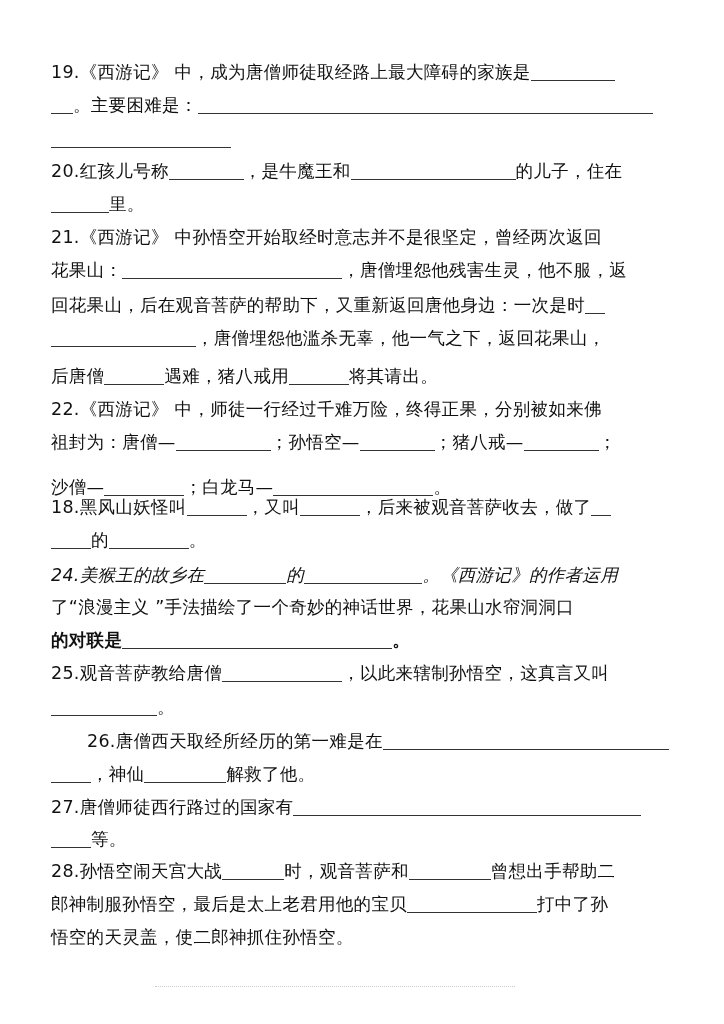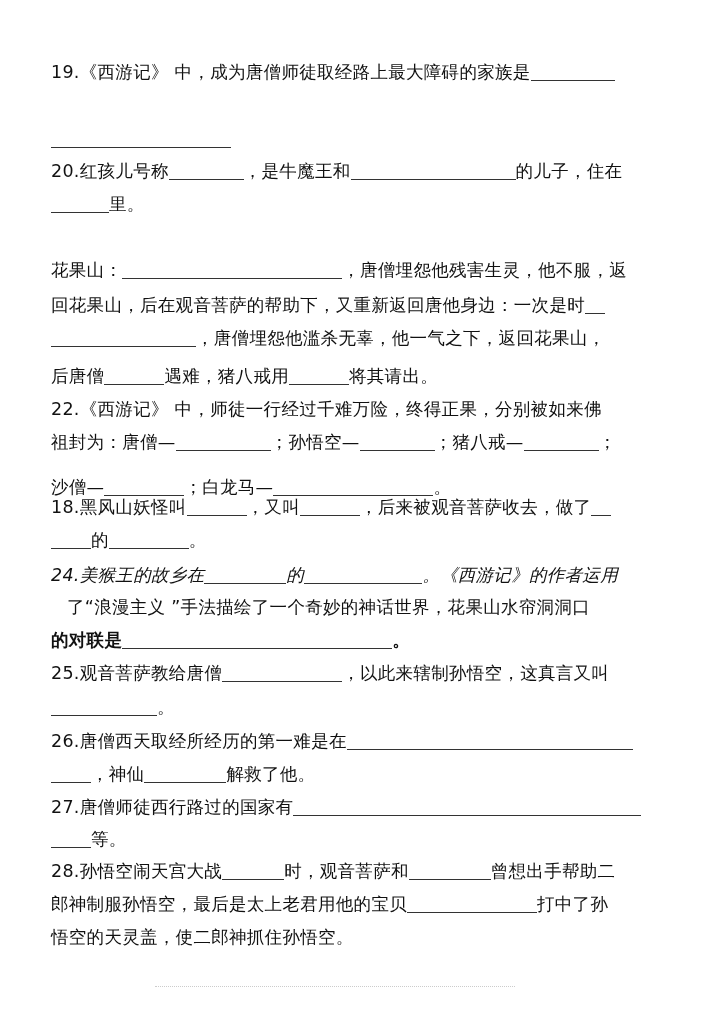--- a/index.html
+++ b/index.html
@@ -11,38 +11,40 @@
   .blank { display: inline-block; border-bottom: 1.3px solid #333; height: 20px;
            vertical-align: -3px; }
   .footer { position: absolute; left: 155px; top: 986px; width: 360px; height: 2px;
             border-top: 1px dotted #ccc; }
 </style>
 </head>
 <body>
 
 <div class="page" id="page">
     <div class="line" style="top: 56px;"><span>19.《西游记》 中，成为唐僧师徒取经路上最大障碍的家族是</span><span class="blank" style="width: 84px;"></span></div>
+    <div class="line" style="top: 89px;"><span class="blank" style="width: 22px;"></span><span>。主要困难是：</span><span class="blank" style="width: 455px;"></span></div>
     <div class="line" style="top: 123px;"><span class="blank" style="width: 180px;"></span></div>
     <div class="line" style="top: 155px;"><span>20.红孩儿号称</span><span class="blank" style="width: 75px;"></span><span>，是牛魔王和</span><span class="blank" style="width: 165px;"></span><span>的儿子，住在</span></div>
     <div class="line" style="top: 188px;"><span class="blank" style="width: 58px;"></span><span>里。</span></div>
+    <div class="line" style="top: 221px;"><span>21.《西游记》 中孙悟空开始取经时意志并不是很坚定，曾经两次返回</span></div>
     <div class="line" style="top: 289px;"><span>回花果山，后在观音菩萨的帮助下，又重新返回唐他身边：一次是时</span><span class="blank" style="width: 20px;"></span></div>
     <div class="line" style="top: 254px;"><span>花果山：</span><span class="blank" style="width: 220px;"></span><span>，唐僧埋怨他残害生灵，他不服，返</span></div>
     <div class="line" style="top: 322px;"><span class="blank" style="width: 145px;"></span><span>，唐僧埋怨他滥杀无辜，他一气之下，返回花果山，</span></div>
     <div class="line" style="top: 360px;"><span>后唐僧</span><span class="blank" style="width: 60px;"></span><span>遇难，猪八戒用</span><span class="blank" style="width: 60px;"></span><span>将其请出。</span></div>
     <div class="line" style="top: 393px;"><span>22.《西游记》 中，师徒一行经过千难万险，终得正果，分别被如来佛</span></div>
     <div class="line" style="top: 426px;"><span>祖封为：唐僧—</span><span class="blank" style="width: 95px;"></span><span>；孙悟空—</span><span class="blank" style="width: 75px;"></span><span>；猪八戒—</span><span class="blank" style="width: 75px;"></span><span>；</span></div>
     <div class="line" style="top: 459px; margin-top: 12px;"><span>沙僧—</span><span class="blank" style="width: 80px;"></span><span>；白龙马—</span><span class="blank" style="width: 160px;"></span><span>。</span></div>
     <div class="line" style="top: 491px;"><span>18.黑风山妖怪叫</span><span class="blank" style="width: 60px;"></span><span>，又叫</span><span class="blank" style="width: 60px;"></span><span>，后来被观音菩萨收去，做了</span><span class="blank" style="width: 20px;"></span></div>
     <div class="line" style="top: 524px;"><span class="blank" style="width: 40px;"></span><span>的</span><span class="blank" style="width: 80px;"></span><span>。</span></div>
     <div class="line" style="top: 559px; font-style: italic;"><span>24.美猴王的故乡在</span><span class="blank" style="width: 82px;"></span><span>的</span><span class="blank" style="width: 118px;"></span><span>。《西游记》的作者运用</span></div>
-    <div class="line" style="top: 591px; margin-left: 16px;"><span>了“浪漫主义 ”手法描绘了一个奇妙的神话世界，花果山水帘洞洞口</span></div>
+    <div class="line" style="top: 591px;"><span>了“浪漫主义 ”手法描绘了一个奇妙的神话世界，花果山水帘洞洞口</span></div>
     <div class="line" style="top: 624px; font-weight: bold;"><span>的对联是</span><span class="blank" style="width: 270px;"></span><span>。</span></div>
     <div class="line" style="top: 657px;"><span>25.观音菩萨教给唐僧</span><span class="blank" style="width: 120px;"></span><span>，以此来辖制孙悟空，这真言又叫</span></div>
     <div class="line" style="top: 691px;"><span class="blank" style="width: 106px;"></span><span>。</span></div>
-    <div class="line" style="top: 725px;"><span>26.唐僧西天取经所经历的第一难是在</span><span class="blank" style="width: 286px;"></span></div>
+    <div class="line" style="top: 725px; margin-left: 36px;"><span>26.唐僧西天取经所经历的第一难是在</span><span class="blank" style="width: 286px;"></span></div>
     <div class="line" style="top: 758px;"><span class="blank" style="width: 40px;"></span><span>，神仙</span><span class="blank" style="width: 82px;"></span><span>解救了他。</span></div>
     <div class="line" style="top: 791px;"><span>27.唐僧师徒西行路过的国家有</span><span class="blank" style="width: 348px;"></span></div>
     <div class="line" style="top: 823px;"><span class="blank" style="width: 40px;"></span><span>等。</span></div>
     <div class="line" style="top: 855px;"><span>28.孙悟空闹天宫大战</span><span class="blank" style="width: 62px;"></span><span>时，观音菩萨和</span><span class="blank" style="width: 82px;"></span><span>曾想出手帮助二</span></div>
     <div class="line" style="top: 888px;"><span>郎神制服孙悟空，最后是太上老君用他的宝贝</span><span class="blank" style="width: 130px;"></span><span>打中了孙</span></div>
     <div class="line" style="top: 921px;"><span>悟空的天灵盖，使二郎神抓住孙悟空。</span></div>
   </div>
 <div class="footer"></div>
 
 </body></html>

